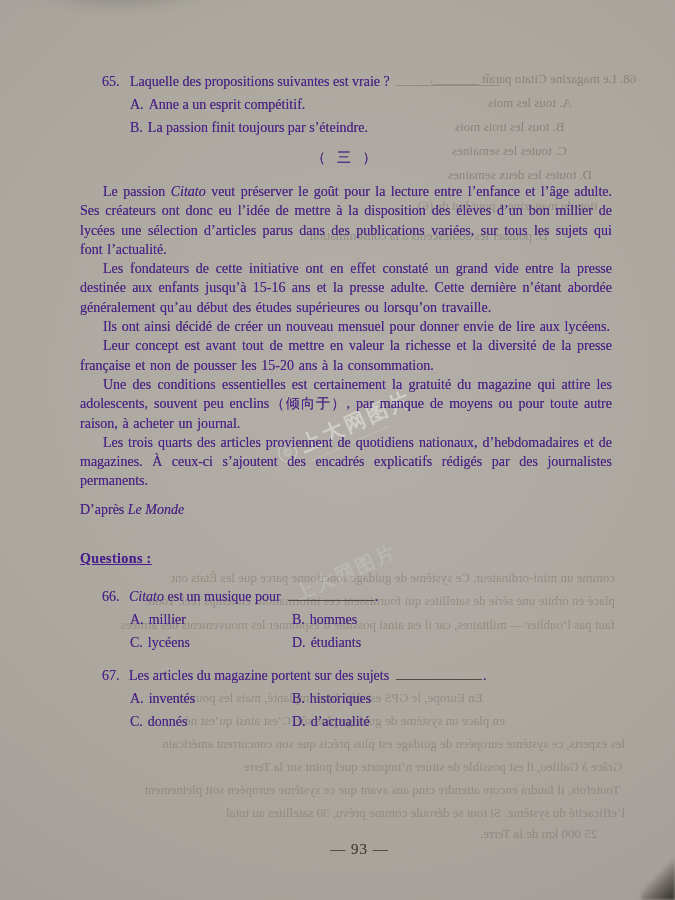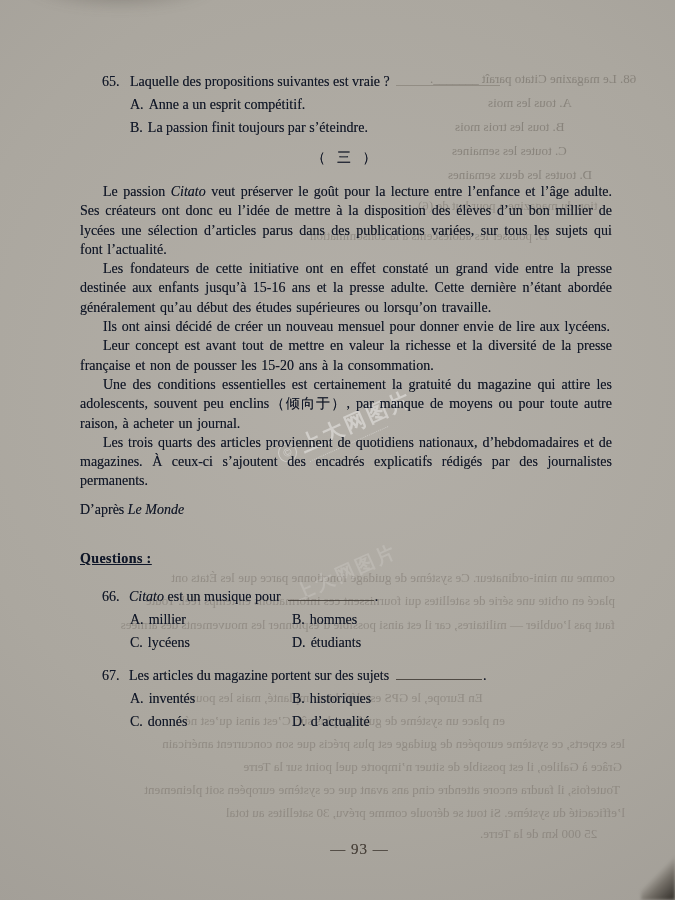--- a/index.html
+++ b/index.html
@@ -48,21 +48,21 @@
   .wm-dots{margin:3px 0 0 26px;width:86px;border-top:1.6px dotted rgba(255,255,255,.34);}
   .watermark2{
     position:absolute;left:296px;top:548px;width:160px;height:60px;
     transform:rotate(-24deg);color:rgba(255,255,255,.15);
     font-size:19px;letter-spacing:3px;font-family:"Liberation Sans",sans-serif;font-weight:bold;
     pointer-events:none;
   }
   
   .content{
     position:absolute;left:80px;top:70px;width:532px;
-    color:#0f172a;font-size:14px;
+    color:#4c1d95;font-size:14px;
     text-shadow:0 0 .5px rgba(54,51,45,.65);
   }
   .qline{display:flex;line-height:23px;}
   .qnum{flex:none;width:28px;margin-left:22px;}
   .qtext{flex:1;}
   .opt{margin-left:50px;line-height:23px;}
   .optlabel{margin-right:5px;}
   .blank-faint{
     display:inline-block;width:104px;height:12px;margin-left:6px;
     border-bottom:1px solid rgba(112,106,97,.45);

